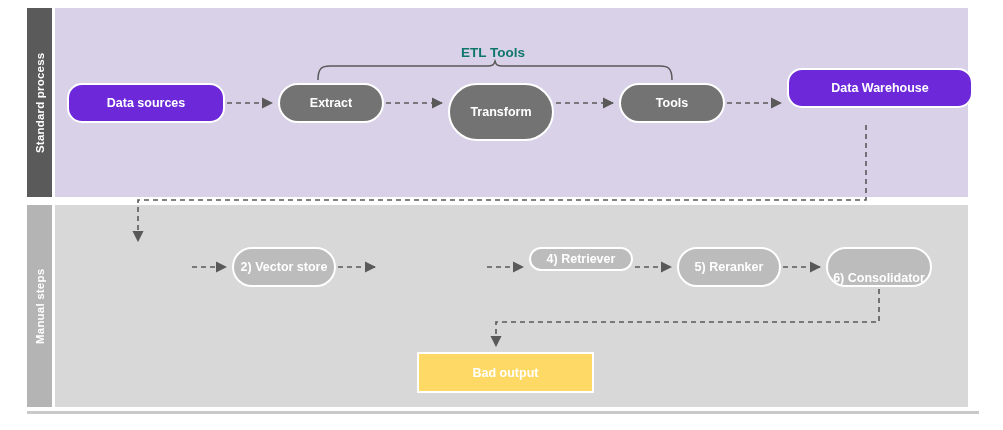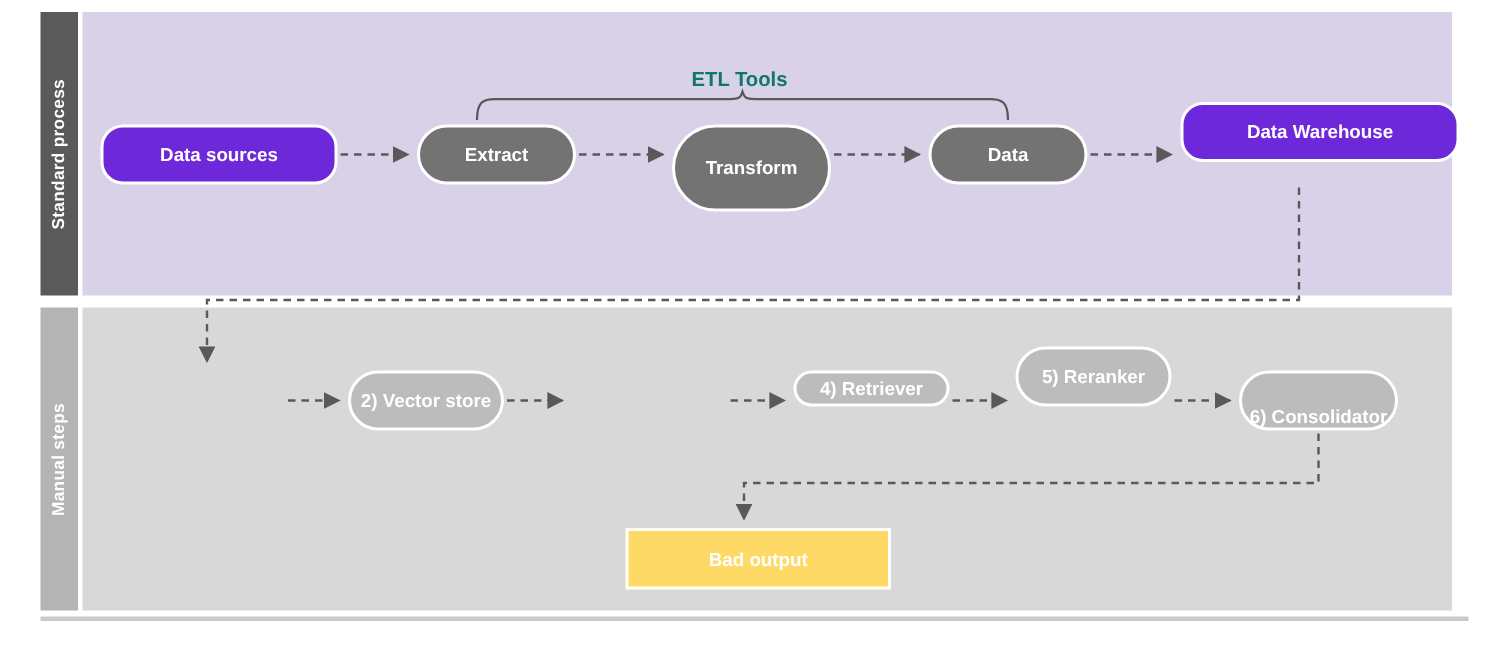--- a/index.html
+++ b/index.html
@@ -40,21 +40,21 @@
   #n-sources     {left:67px; top:83px;  width:158px;height:40px;}
   #n-extract     {left:278px;top:83px;  width:106px;height:40px;}
   #n-transform   {left:448px;top:83px;  width:106px;height:58px;}
   #n-load        {left:619px;top:83px;  width:106px;height:40px;}
   #n-warehouse   {left:787px;top:68px;  width:186px;height:40px;}
 
   #n-chunker     {left:86px; top:247px; width:104px;height:40px;}
   #n-vector      {left:232px;top:247px; width:104px;height:40px;}
   #n-rewriter    {left:381px;top:247px; width:104px;height:40px;}
   #n-retriever   {left:529px;top:247px; width:104px;height:24px;}
-  #n-reranker    {left:677px;top:231px; width:104px;height:40px;}
+  #n-reranker    {left:677px;top:247px; width:104px;height:40px;}
   #n-consolidator{left:826px;top:247px; width:106px;height:40px;align-items:flex-end;}
   #n-badoutput   {left:417px;top:352px; width:177px;height:41px;}
 
   
   #etl-label{
     position:absolute;left:418px;top:45px;width:150px;
     text-align:center;color:#0f766e;font-size:13.5px;font-weight:bold;
   }
 
   svg#edges{position:absolute;left:0;top:0;width:1003px;height:430px;
@@ -110,21 +110,21 @@
   <div class="node rect gray" id="n-sources">
     <span>Data sources</span>
   </div>
   <div class="node pill purple" id="n-extract">
     <span>Extract</span>
   </div>
   <div class="node pill purple" id="n-transform">
     <span>Transform</span>
   </div>
   <div class="node pill purple" id="n-load">
-    <span>Data</span>
+    <span>Tools</span>
   </div>
   <div class="node rect gray" id="n-warehouse">
     <span>Data Warehouse</span>
   </div>
 
   <div class="node pill lgray" id="n-vector">
     <span>2) Vector store</span>
   </div>
   <div class="node pill lgray" id="n-retriever">
     <span>4) Retriever</span>

